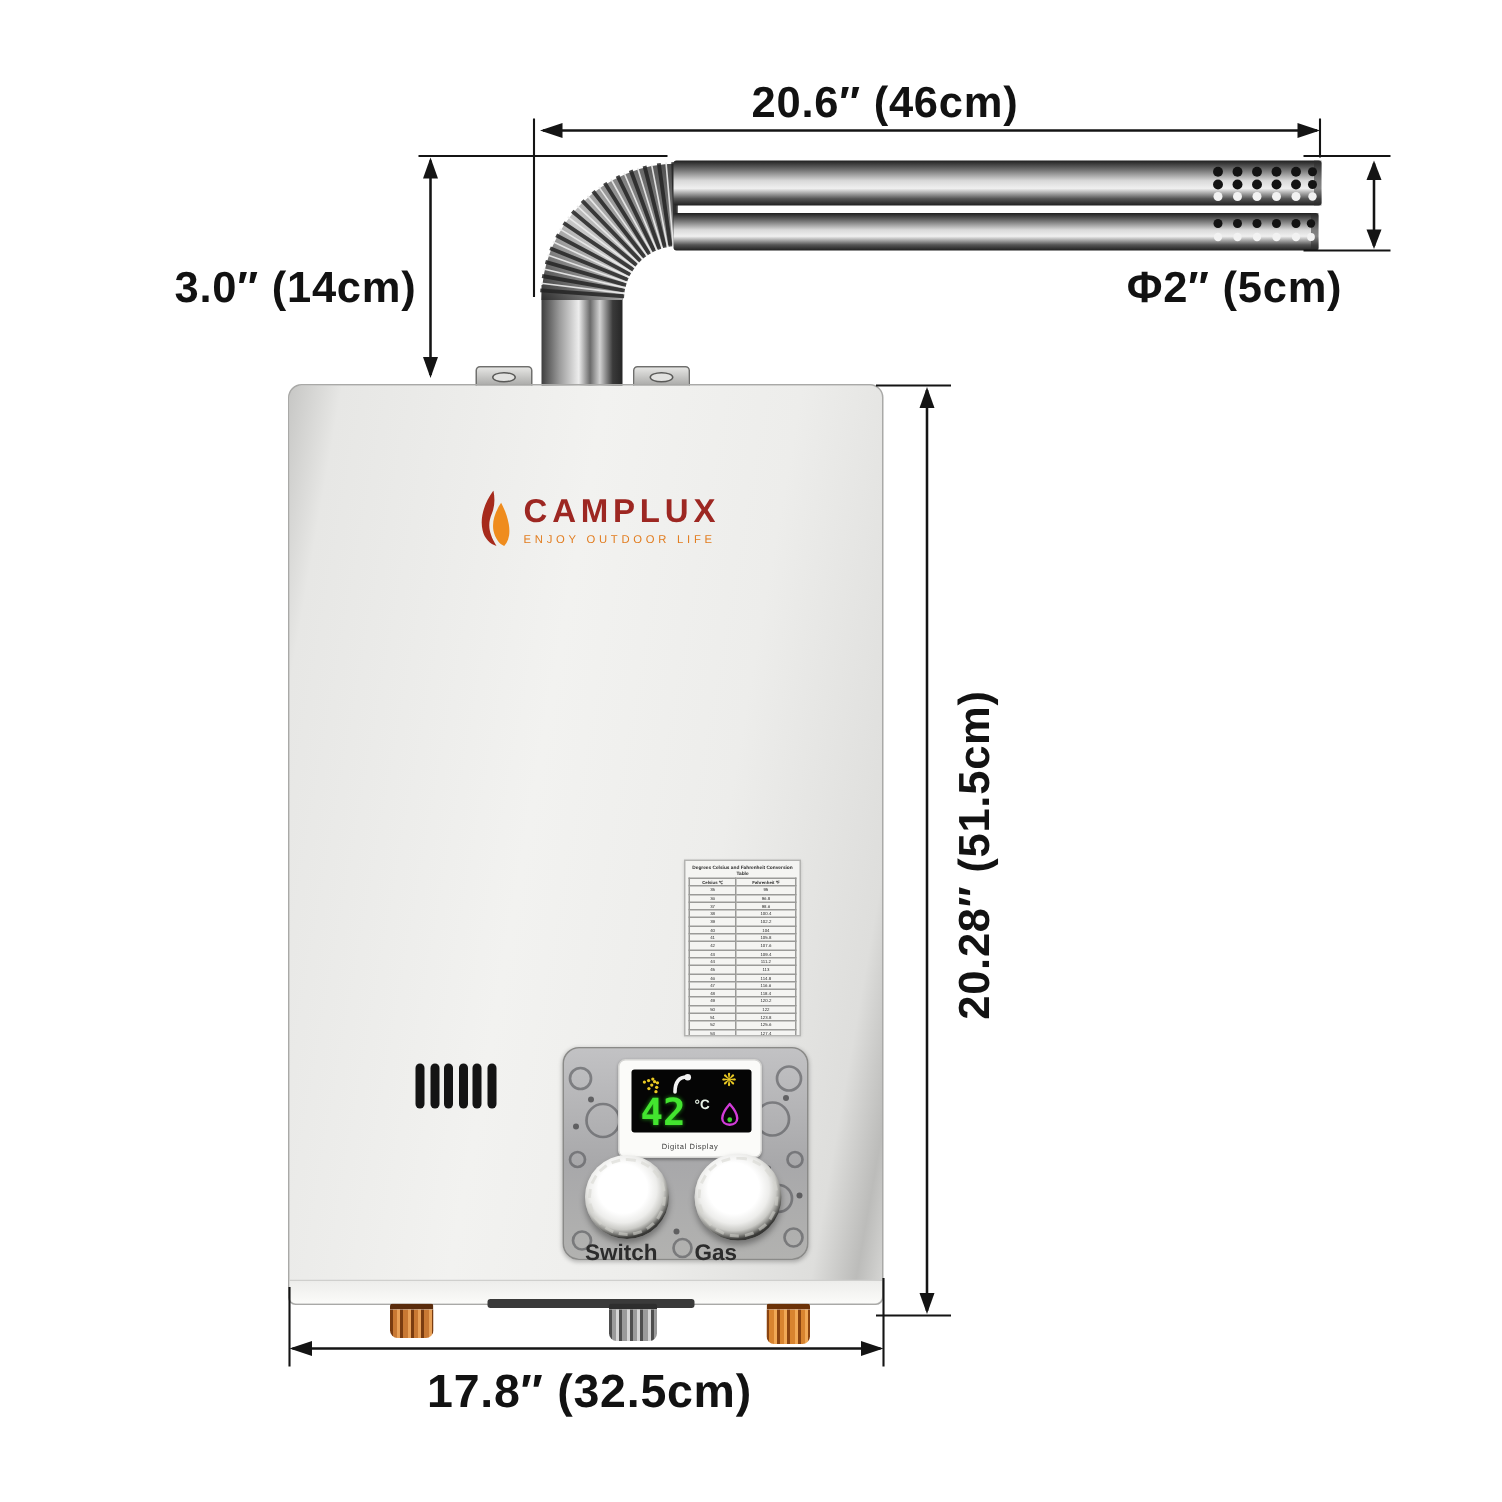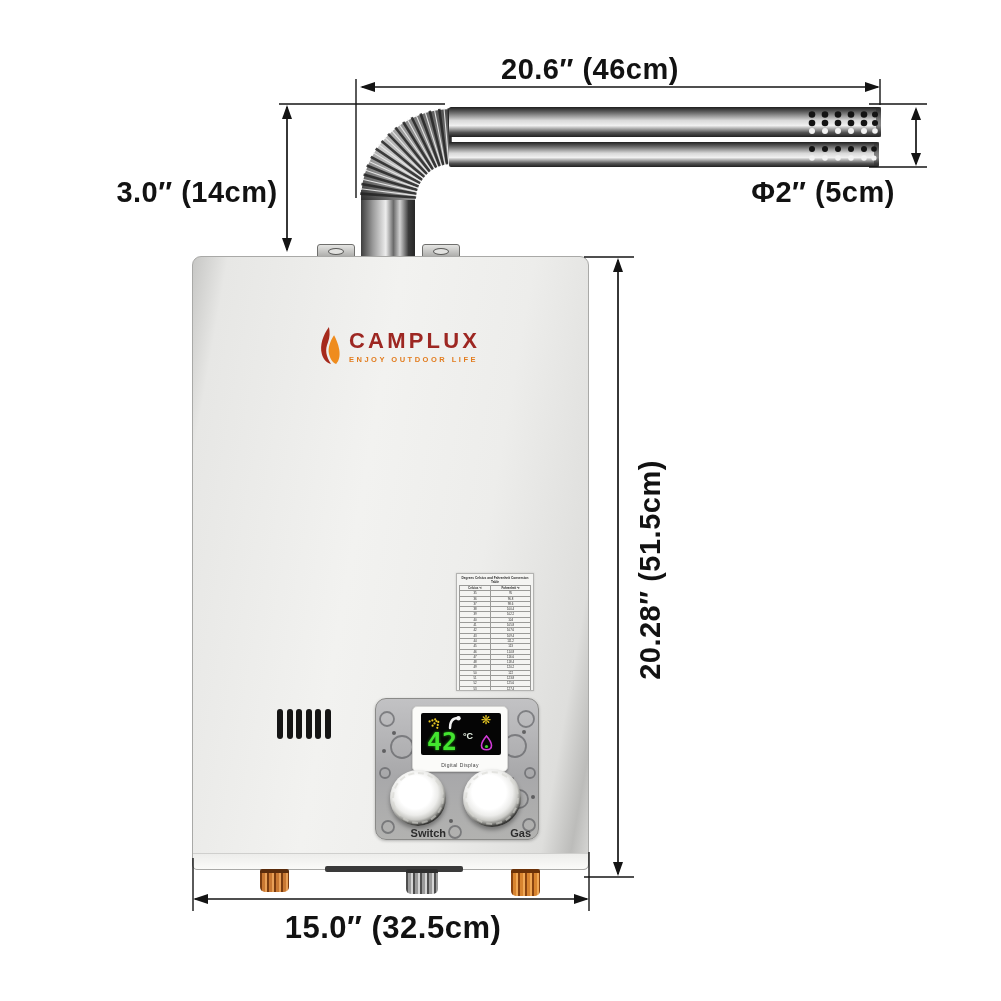--- a/index.html
+++ b/index.html
@@ -32,21 +32,21 @@
     border-radius:3px 3px 0 0;box-sizing:border-box;}
   .bracket .hole{position:absolute;left:50%;top:3px;width:16px;height:7px;margin-left:-8px;
     background:#e2e2e0;border:1.5px solid #5a5a58;border-radius:50%;box-sizing:border-box;}
   .bracket-left{left:317px;}
   .bracket-right{left:422px;}
 
   
   .logo{position:absolute;left:126px;top:70px;display:flex;align-items:center;}
   .logo-text{margin-left:6px;}
   .brand-name{color:#9d2722;font-weight:bold;font-size:22px;letter-spacing:3.2px;line-height:22px;}
-  .brand-tagline{color:#e27c1e;font-weight:bold;font-size:7.5px;letter-spacing:2.5px;margin-top:3px;}
+  .brand-tagline{color:#e27c1e;font-weight:normal;font-size:7.5px;letter-spacing:2.5px;margin-top:3px;}
 
   
   .sticker{position:absolute;left:263px;top:316px;width:78px;height:118px;overflow:hidden;
     background:#f4f4f2;border:1px solid #b3b3b1;box-sizing:border-box;padding:2px 2px;
     box-shadow:0 0 2px rgba(0,0,0,0.15);}
   .sticker-title{font-size:3.2px;font-weight:bold;color:#2a2a2a;text-align:center;
     line-height:4px;margin-bottom:1px;}
   .sticker table{width:100%;border-collapse:collapse;}
   .sticker th,.sticker td{border:0.5px solid #9a9a98;font-size:2.9px;line-height:4.3px;
     padding:0;text-align:center;color:#2a2a2a;font-weight:normal;}
@@ -77,23 +77,23 @@
   .temp-unit{position:absolute;left:42px;bottom:14px;color:#e9f4e7;font-size:9px;font-weight:bold;}
 
   .knob{position:absolute;width:56px;height:56px;border-radius:50%;
     background:radial-gradient(circle at 45% 40%, #ffffff 0 36%, #ededeb 50%, #cacac6 60%,
                #8e8e8a 66%, #3a3a38 72%, #1e1e1e 84%, #4e4e4c 92%, #262624 100%);
     box-shadow:0 3px 4px rgba(0,0,0,0.35);}
   .knob::before{content:"";position:absolute;inset:2px;border-radius:50%;
     border:2.5px dashed #d6d6d0;opacity:0.55;}
   .knob-switch{left:14px;top:71px;}
   .knob-gas{left:87px;top:70px;width:58px;height:58px;}
-  .knob-label{position:absolute;color:#2c2c2c;font-size:11px;font-weight:bold;text-align:right;}
+  .knob-label{position:absolute;color:#2c2c2c;font-size:15px;font-weight:bold;text-align:left;}
   .label-switch{left:14px;top:128px;width:56px;}
-  .label-gas{left:99px;top:128px;width:56px;}
+  .label-gas{left:87px;top:128px;width:56px;}
 
   
   .recess{position:absolute;left:325px;top:866px;width:138px;height:6px;background:#3a3a3a;
     border-radius:2px;}
   .fitting{position:absolute;border-radius:2px 2px 5px 5px;box-sizing:border-box;}
   .fit-brass-l{left:260px;top:869px;width:29px;height:23px;border-top:4px solid #5a2c0c;
     background:repeating-linear-gradient(90deg,#7a3c10 0 2px,#c87833 2px 5px,#e8a057 5px 7px);}
   .fit-metal-c{left:406px;top:869px;width:32px;height:25px;border-top:4px solid #2e2e2e;
     background:repeating-linear-gradient(90deg,#4e4e4e 0 2px,#9a9a9a 2px 5px,#d5d5d5 5px 7px);}
   .fit-brass-r{left:511px;top:869px;width:29px;height:27px;border-top:4px solid #6b3208;
@@ -400,15 +400,15 @@
       <polygon points="589,899 574,894 574,904" stroke="none"></polygon>
       <line x1="193" y1="858" x2="193" y2="911" stroke-width="1.4"></line>
       <line x1="589" y1="852" x2="589" y2="911" stroke-width="1.4"></line>
     </g>
   </svg>
 
   <div class="dim-label dim-top">20.6″ (46cm)</div>
   <div class="dim-label dim-left">3.0″ (14cm)</div>
   <div class="dim-label dim-phi">Φ2″ (5cm)</div>
   <div class="dim-label dim-right">20.28″ (51.5cm)</div>
-  <div class="dim-label dim-bottom">15.0″ (32.5cm)</div>
+  <div class="dim-label dim-bottom">17.8″ (32.5cm)</div>
 
 </div>
 
 </body></html>

